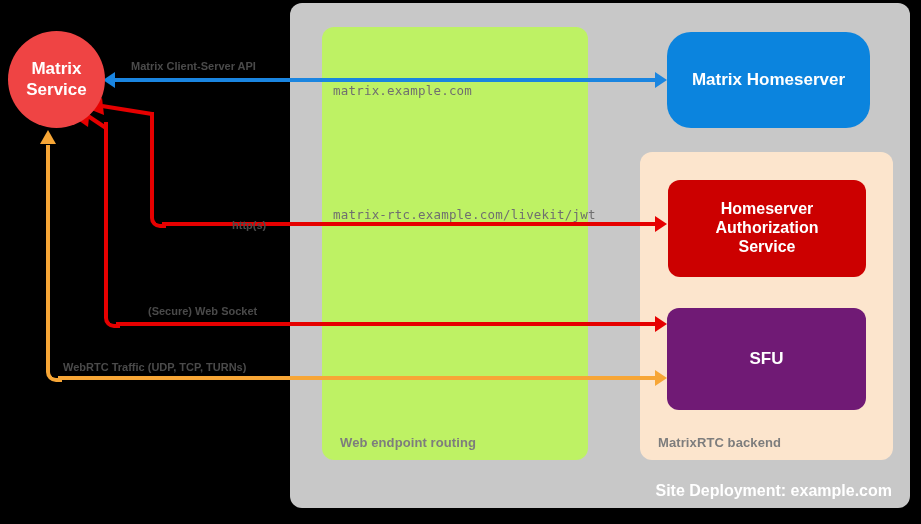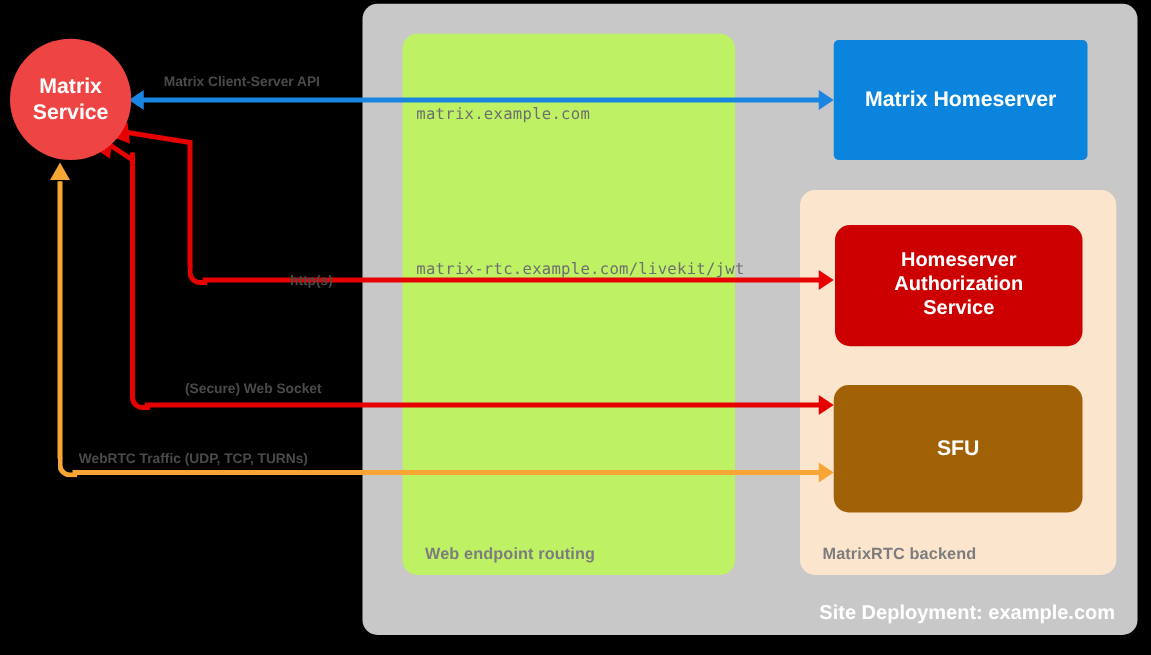--- a/index.html
+++ b/index.html
@@ -43,31 +43,31 @@
     line-height:1.18;
   }
   .node-client{
     left:8px;top:31px;width:97px;height:97px;
     background:#ef4444;border-radius:50%;
     font-size:17px;
     text-align:center;
   }
   .node-homeserver{
     left:667px;top:32px;width:203px;height:96px;
-    background:#0b84de;border-radius:4px;
+    background:#0b84de;border-radius:24px;
     font-size:17px;
   }
   .node-auth{
     left:668px;top:180px;width:198px;height:97px;
     background:#cc0000;border-radius:12px;
     font-size:16px;
   }
   .node-sfu{
     left:667px;top:308px;width:199px;height:102px;
-    background:#a16207;border-radius:12px;
+    background:#701a75;border-radius:12px;
     font-size:17px;
   }
 
   
   .seg{position:absolute;}
   .hseg{height:4px;}
   .vseg{width:4px;}
   .blue{background:#1a85e0;}
   .red{background:#e60000;}
   .orange{background:#f7a636;}

